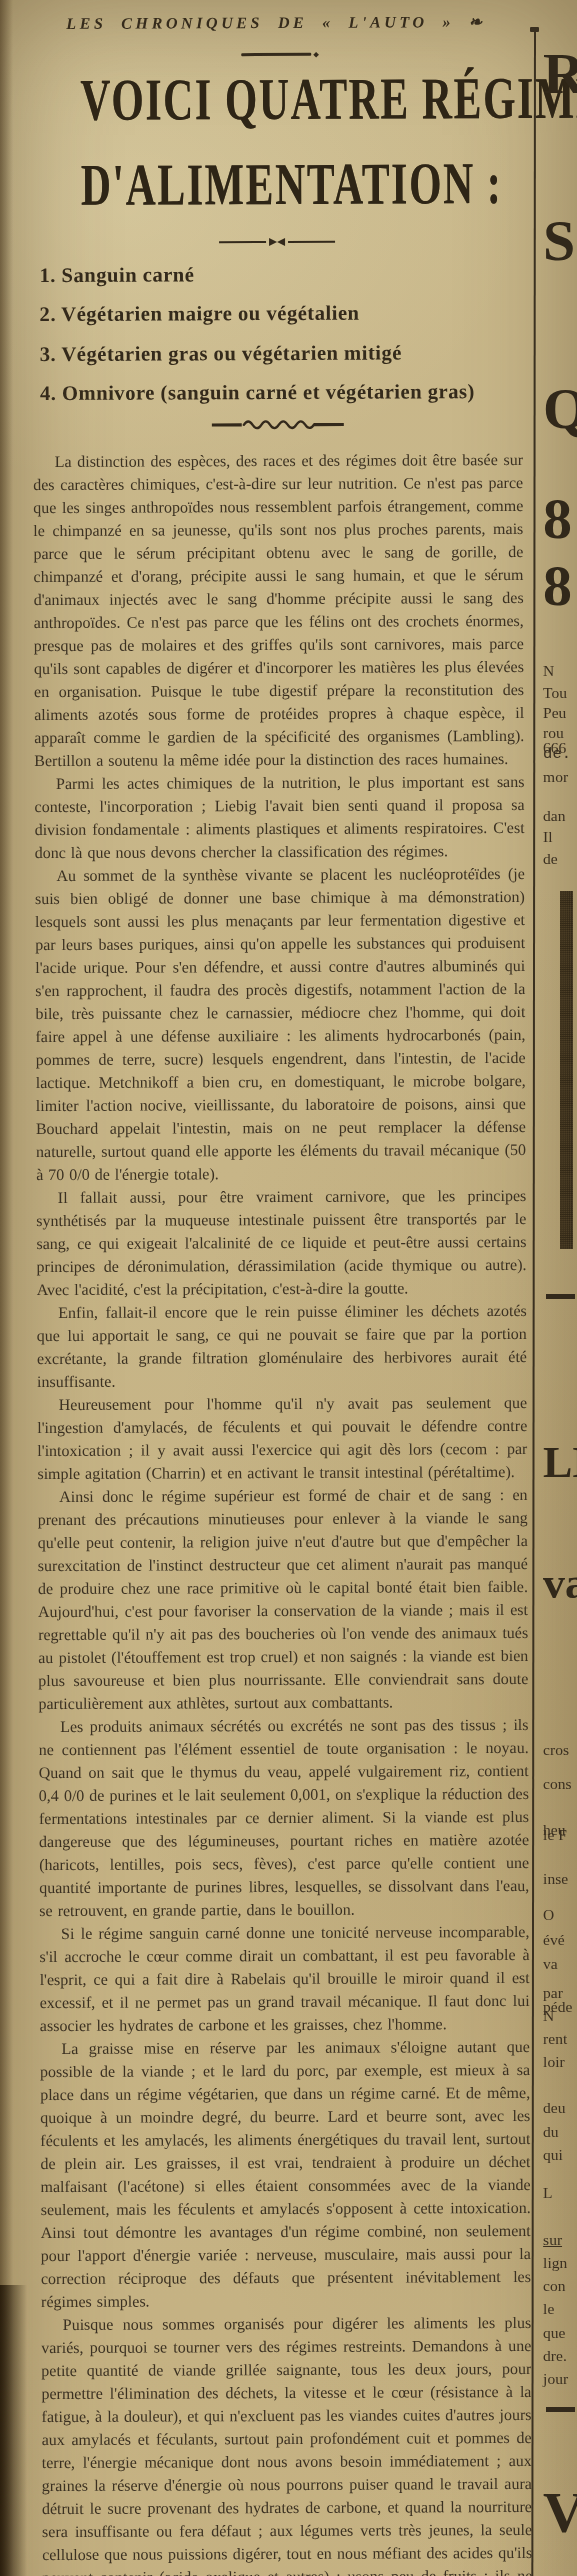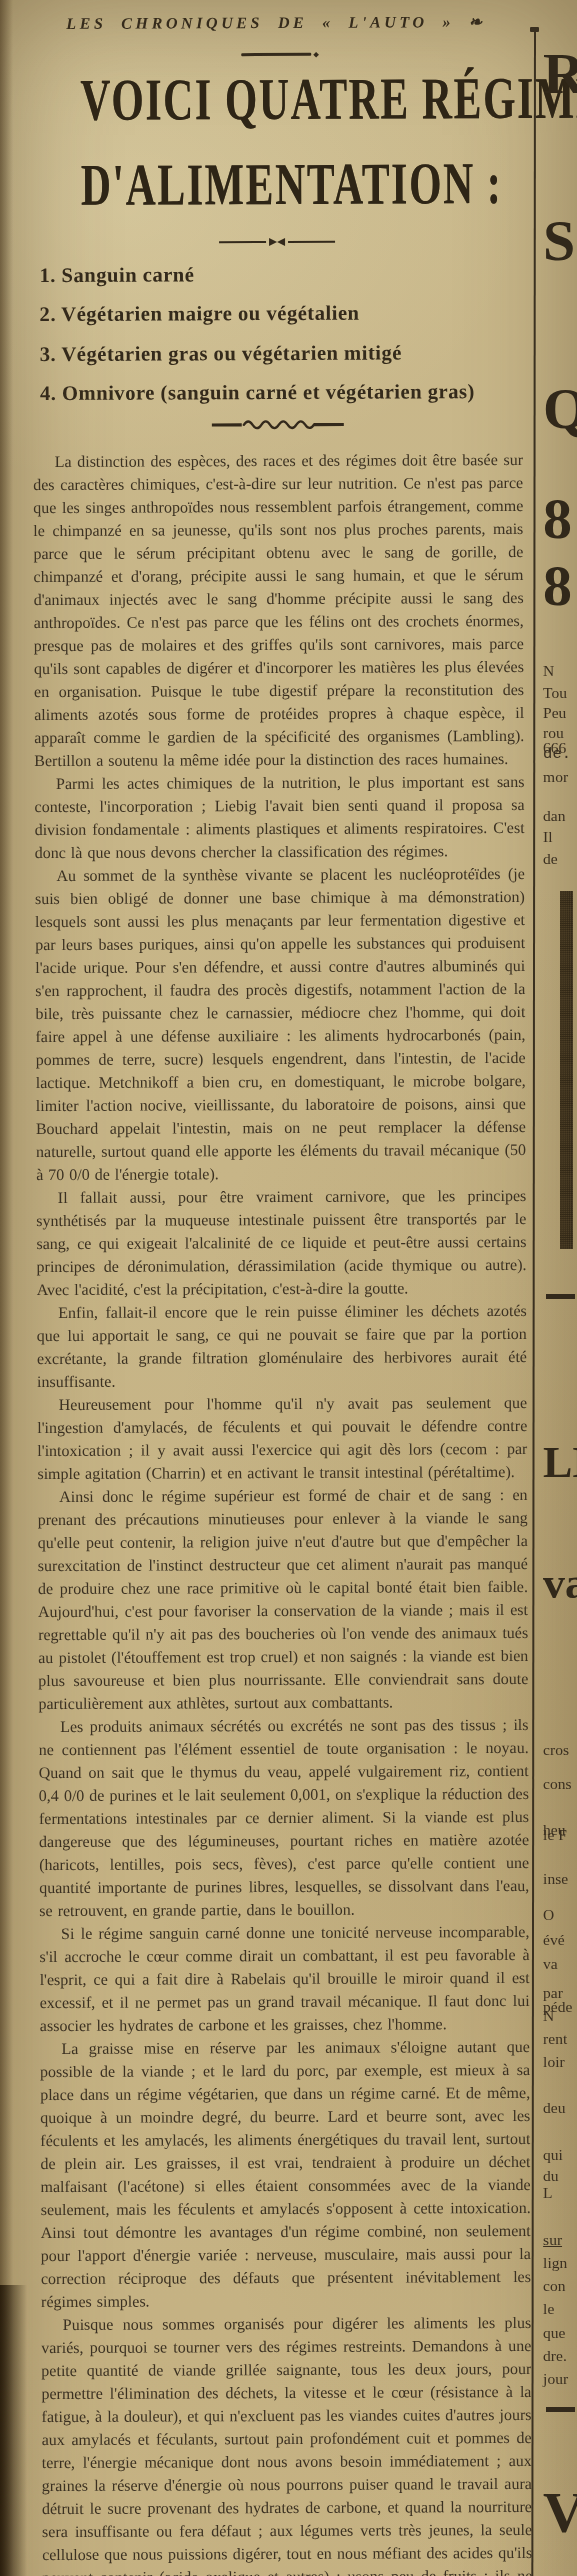--- a/index.html
+++ b/index.html
@@ -151,21 +151,21 @@
       <div class="frag" style="top: 1870px;">inse</div>
       <div class="frag" style="top: 1906px;">O</div>
       <div class="frag" style="top: 1931px;">évé</div>
       <div class="frag" style="top: 1955px;">va</div>
       <div class="frag" style="top: 1984px;">par</div>
       <div class="frag" style="top: 2007px;">N</div>
       <div class="frag" style="top: 2030px;">rent</div>
       <div class="frag" style="top: 2053px;">loir</div>
       <div class="frag" style="top: 1998px;">péde</div>
       <div class="frag" style="top: 2099px; text-align: center;">deu</div>
-      <div class="frag" style="top: 2123px; margin-top: 44px;">du</div>
+      <div class="frag" style="top: 2123px;">du</div>
       <div class="frag" style="top: 2146px;">qui</div>
       <div class="frag" style="top: 2184px;">L</div>
       <div class="frag" style="top: 2231px; text-decoration: underline;">sur</div>
       <div class="frag" style="top: 2254px; text-align: right;">lign</div>
       <div class="frag" style="top: 2277px;">con</div>
       <div class="frag" style="top: 2300px;">le</div>
       <div class="frag" style="top: 2324px;">que</div>
       <div class="frag" style="top: 2347px;">dre.</div>
       <div class="frag" style="top: 2370px;">jour</div>
       <div class="frag dash" style="top: 2407px;"></div>

